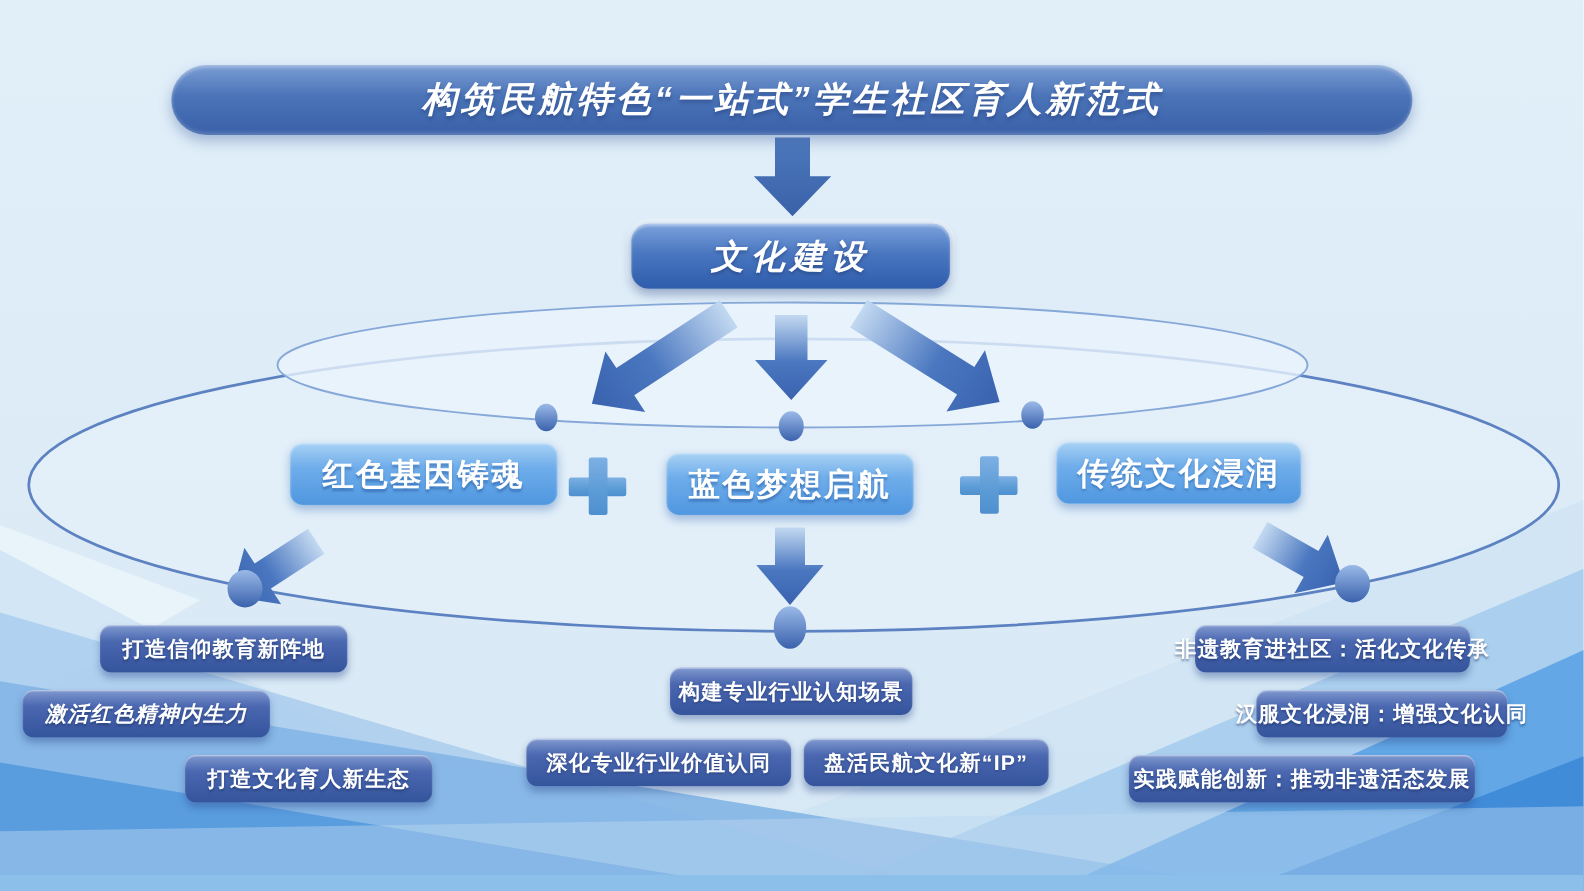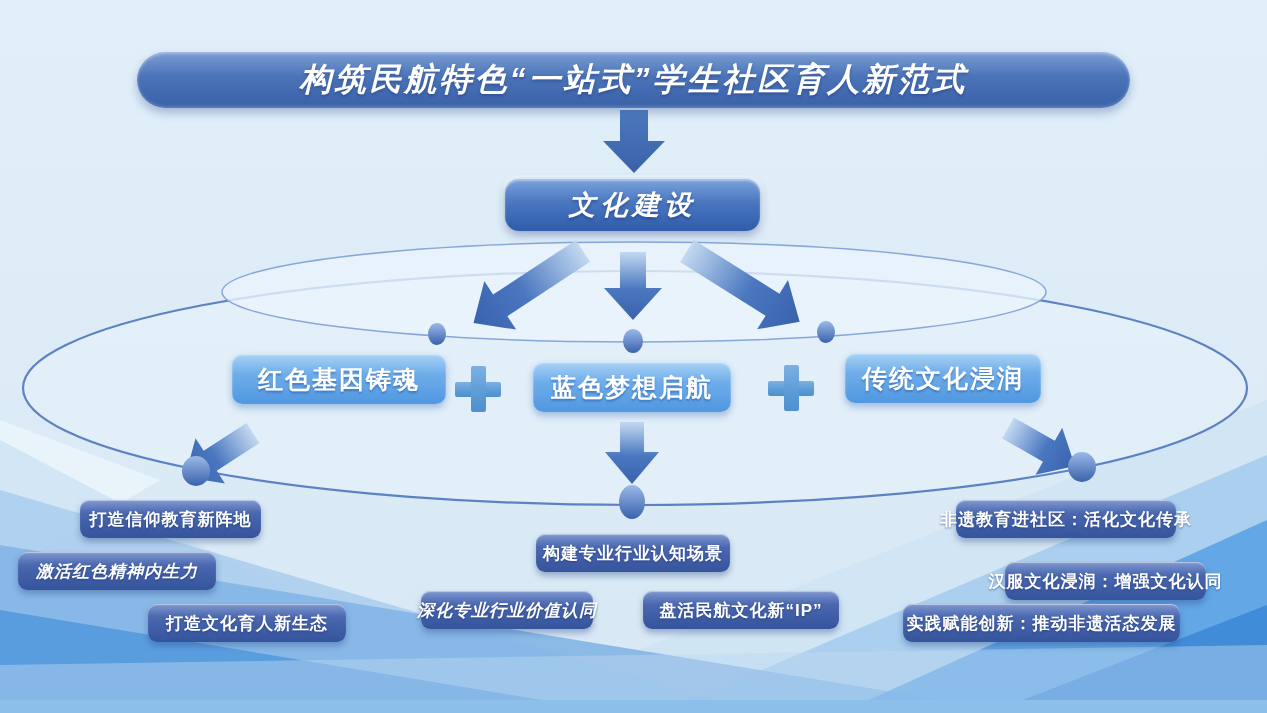--- a/index.html
+++ b/index.html
@@ -10,21 +10,21 @@
   }
   .canvas svg.overlay{position:absolute;left:0;top:0;}
   .node{
     position:absolute;display:flex;align-items:center;justify-content:center;
     color:#fff;white-space:nowrap;text-align:center;box-sizing:border-box;
   }
   .banner{
     left:137px;top:52px;width:993px;height:56px;border-radius:28px;
     background:linear-gradient(180deg,#7a9dd3 0%,#4a73b8 45%,#3a61a8 100%);
     box-shadow:0 5px 10px rgba(70,100,160,.40), inset 0 2px 3px rgba(255,255,255,.35), inset 0 -2px 3px rgba(255,255,255,.18);
-    font-size:32px;font-weight:bold;font-style:italic;letter-spacing:3px;
+    font-size:28px;font-weight:bold;font-style:italic;letter-spacing:3px;
     text-shadow:0 2px 3px rgba(30,55,110,.45);
   }
   .central{
     left:505px;top:179px;width:255px;height:52px;border-radius:14px;
     background:linear-gradient(180deg,#7ba2dc 0%,#4a77c0 45%,#2f5cab 100%);
     box-shadow:0 4px 8px rgba(47,76,140,.45), 0 0 0 4px rgba(255,255,255,.28), inset 0 2px 2px rgba(255,255,255,.4);
     font-size:27px;font-weight:bold;font-style:italic;letter-spacing:5px;
     text-shadow:0 2px 3px rgba(25,50,105,.5);
   }
   .pillar{
@@ -37,28 +37,28 @@
   .pillar.p0{left:232px;top:354px;width:214px;}
   .pillar.p1{left:533px;top:362px;width:198px;}
   .pillar.p2{left:845px;top:353px;width:196px;}
   .leaf{
     height:38px;border-radius:9px;
     background:linear-gradient(180deg,#8099cf 0%,#4a67b0 35%,#34549c 100%);
     box-shadow:0 4px 6px rgba(45,75,140,.40), inset 0 1px 1px rgba(255,255,255,.5);
     font-size:17px;font-weight:bold;letter-spacing:1px;
     text-shadow:0 1px 2px rgba(25,45,95,.55);
   }
-  .leaf.l0{left:80px;top:500px;width:181px;}
+  .leaf.l0{left:80px;top:500px;width:198px;}
   .leaf.l1{left:18px;top:552px;width:198px;font-style:italic;}
   .leaf.l2{left:148px;top:604px;width:198px;}
   .leaf.m0{left:536px;top:534px;width:194px;}
-  .leaf.m1{left:421px;top:591px;width:172px;font-style:italic;}
+  .leaf.m1{left:421px;top:591px;width:212px;}
   .leaf.m2{left:643px;top:591px;width:196px;}
   .leaf.r0{left:956px;top:500px;width:220px;}
-  .leaf.r1{left:1005px;top:552px;width:201px;margin-top:10px;}
+  .leaf.r1{left:1005px;top:552px;width:201px;}
   .leaf.r2{left:903px;top:604px;width:277px;}
   .plus{position:absolute;width:46px;height:46px;}
   .plus.x0{left:455px;top:366px;}
   .plus.x1{left:768px;top:365px;}
   .plus::before,.plus::after{
     content:"";position:absolute;border-radius:2px;
     background:linear-gradient(180deg,#7db0e4 0%,#5b9bd5 60%,#4e8fd0 100%);
   }
   .plus::before{left:0;top:15.5px;width:46px;height:15px;}
   .plus::after{left:15.5px;top:0;width:15px;height:46px;}

